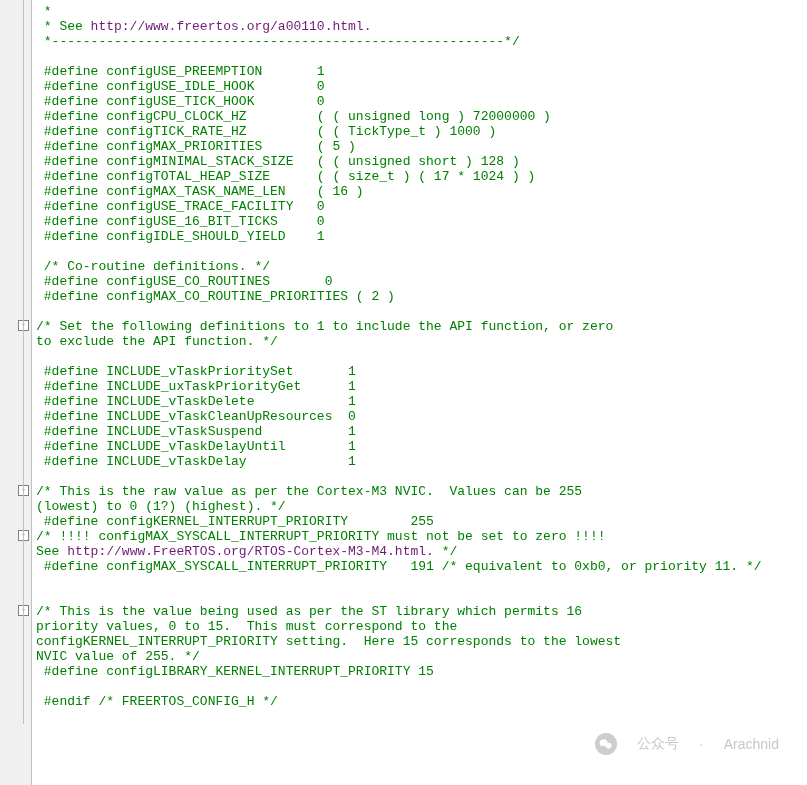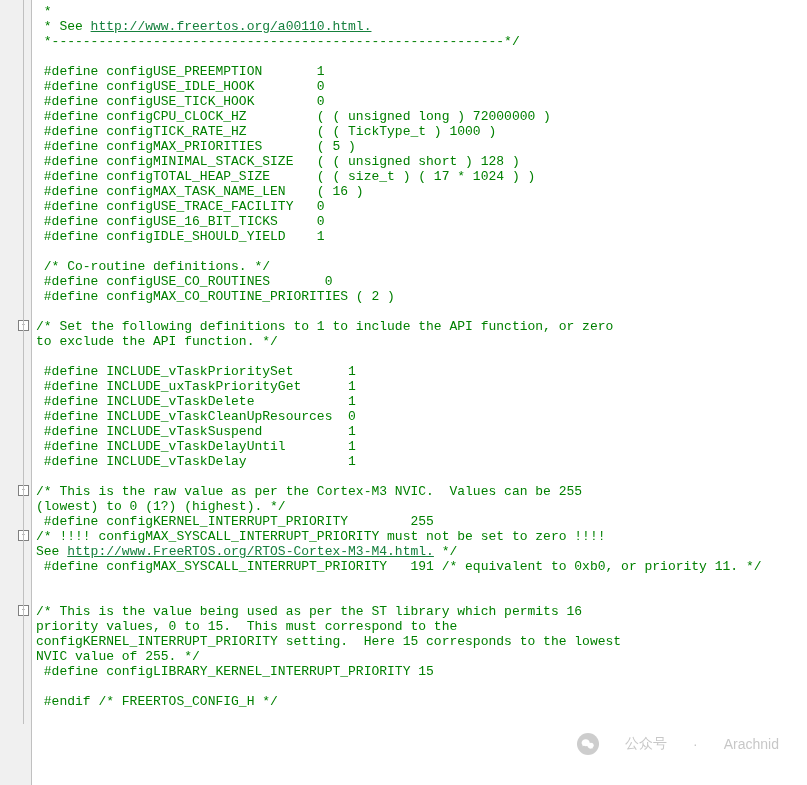--- a/index.html
+++ b/index.html
@@ -22,21 +22,21 @@
   }
   .code-area {
     position:absolute;
     left:32px; top:0; right:0; bottom:0;
     padding:4px 0 0 4px;
     white-space:pre;
     line-height:15px;
   }
   .code-line { height:15px; }
   .c { color:#008000; }
-  .link { text-decoration:underline; color:#15803d; }
+  .link { color:#701a75; }
   .fold {
     position:absolute;
     left:18px;
     width:11px; height:11px;
     border:1px solid #808080;
     background:#fff;
     font-size:9px;
     line-height:9px;
     text-align:center;
     color:#808080;
@@ -47,21 +47,21 @@
     left:23px;
     width:1px;
     background:#c0c0c0;
   }
   .watermark {
     position:absolute;
     right:28px;
     bottom:30px;
     display:flex;
     align-items:center;
-    gap:26px;
+    gap:20px;
     color:#b0b0b0;
     opacity:0.7;
     font-family:Arial,sans-serif;
     font-size:14px;
   }
   .watermark .bubble {
     width:22px; height:22px;
     border-radius:50%;
     background:#b8b8b8;
     display:flex; align-items:center; justify-content:center;

